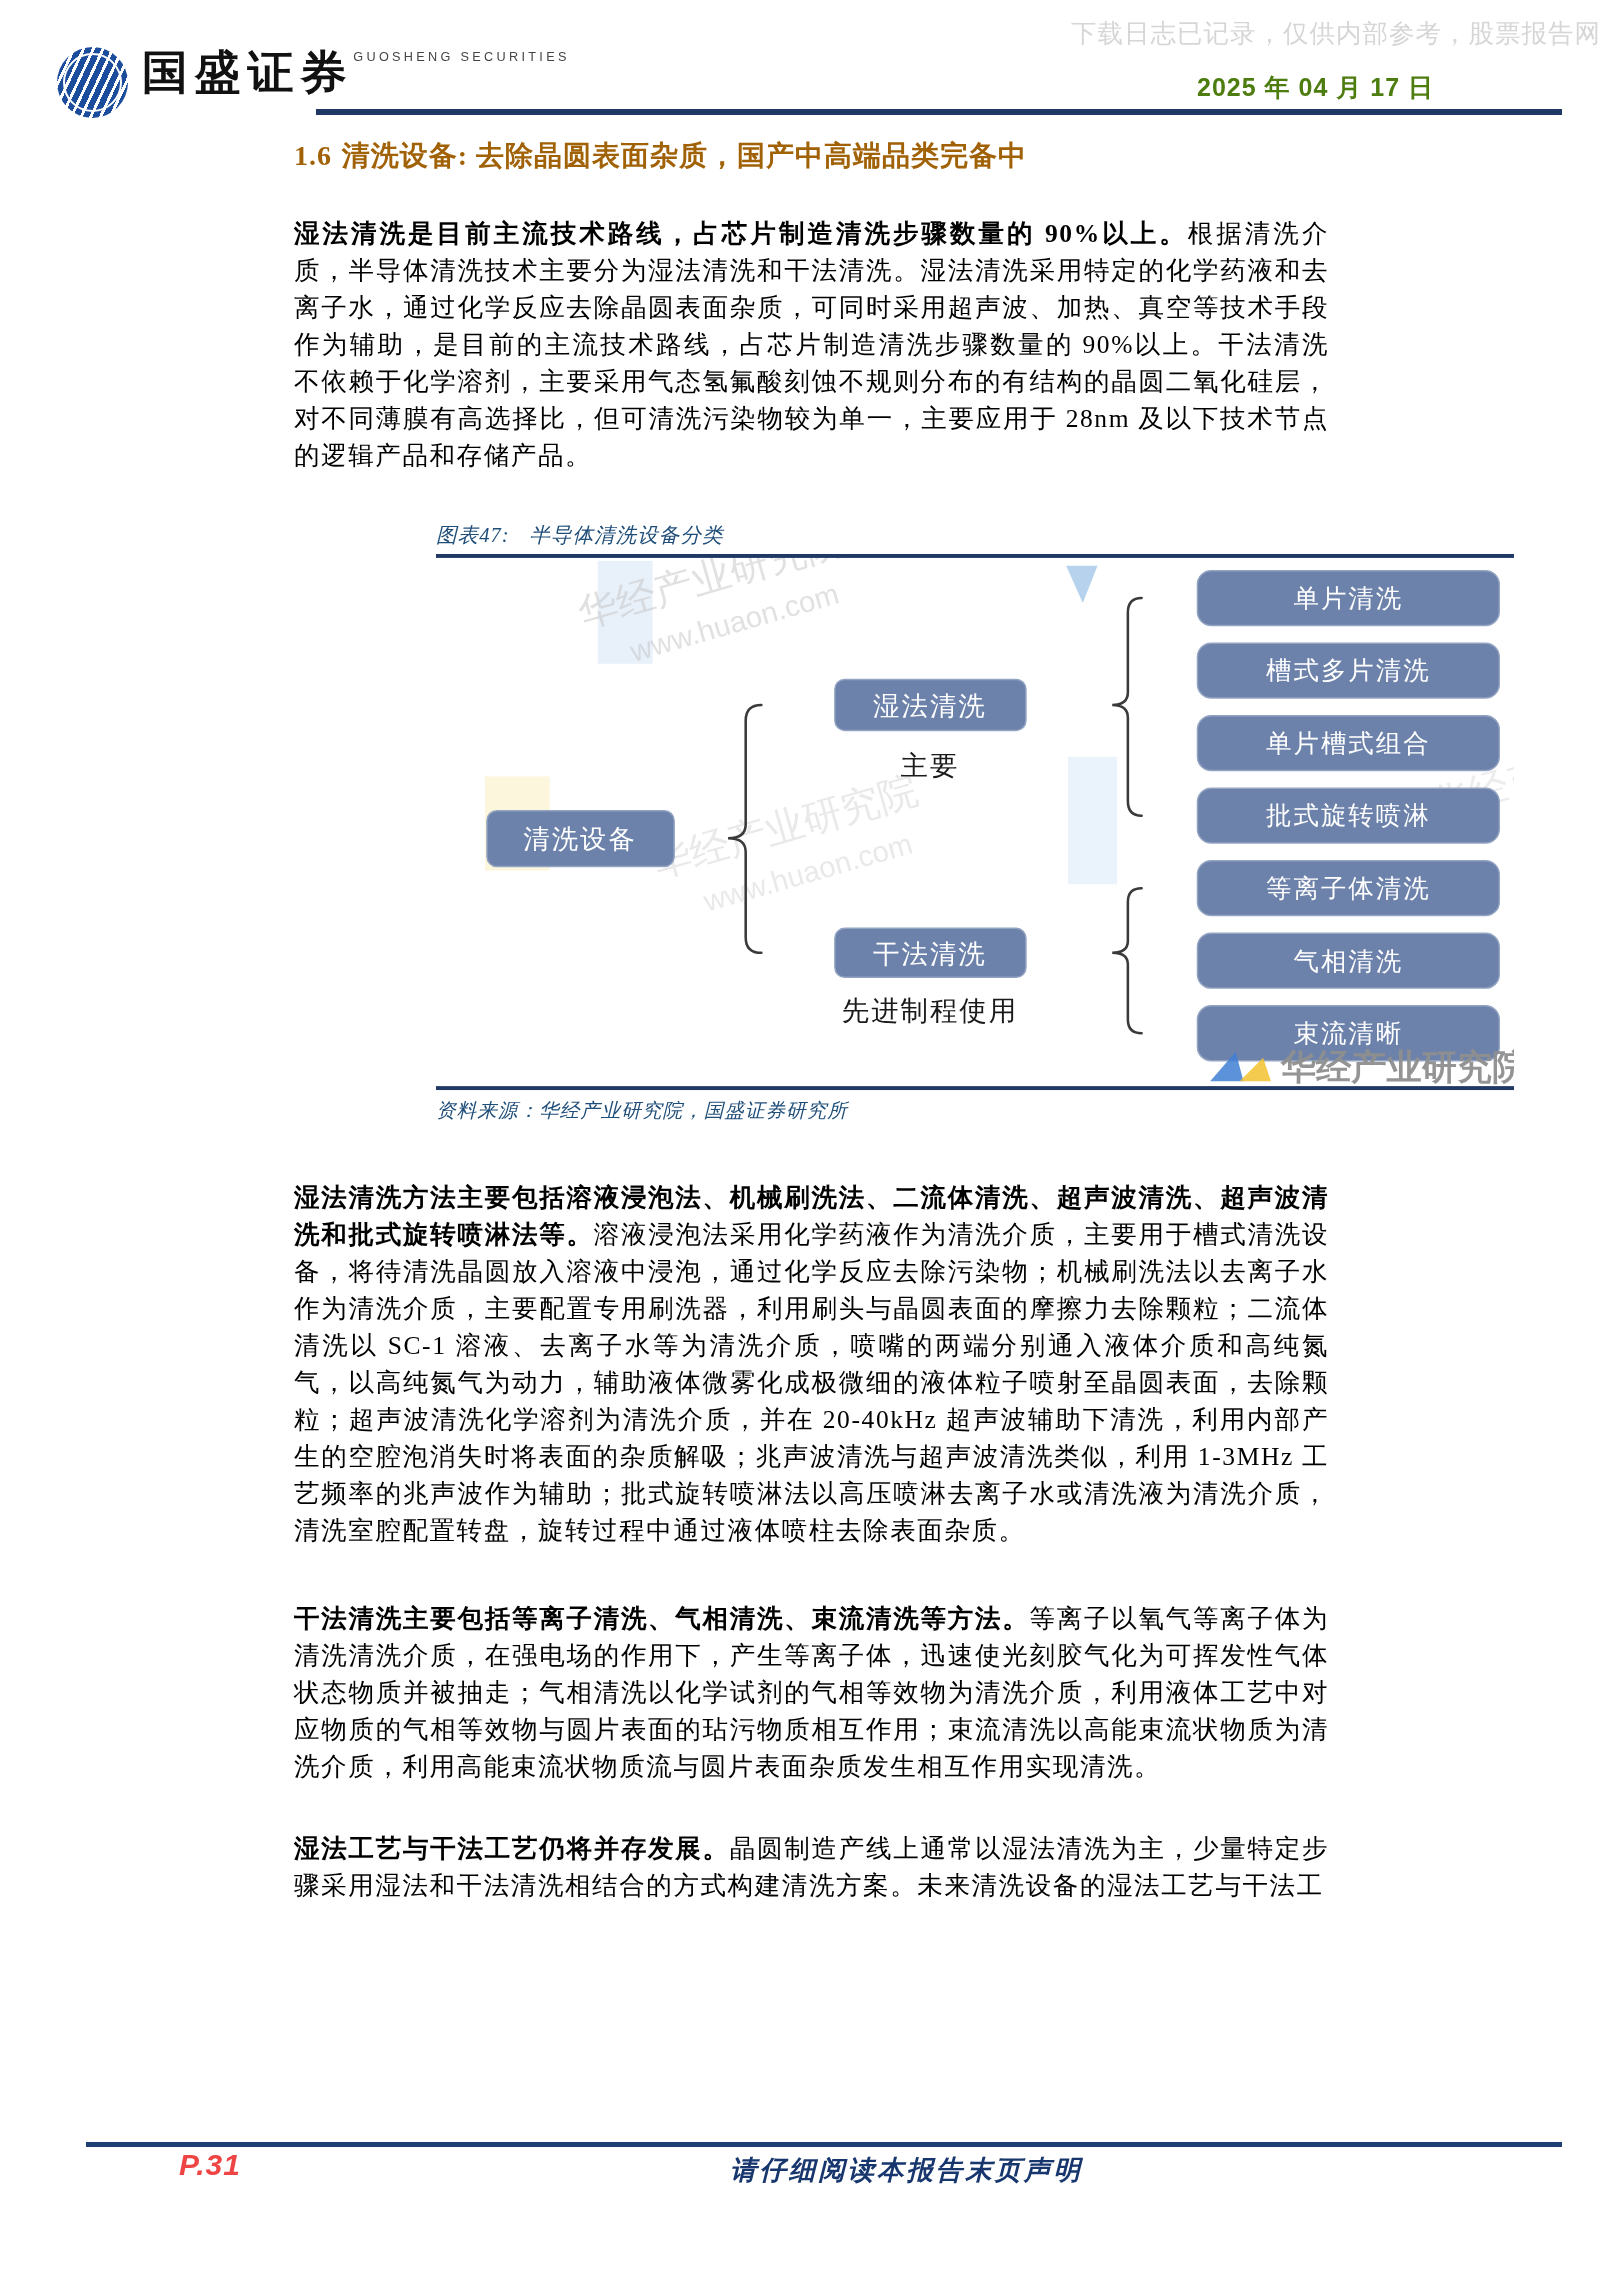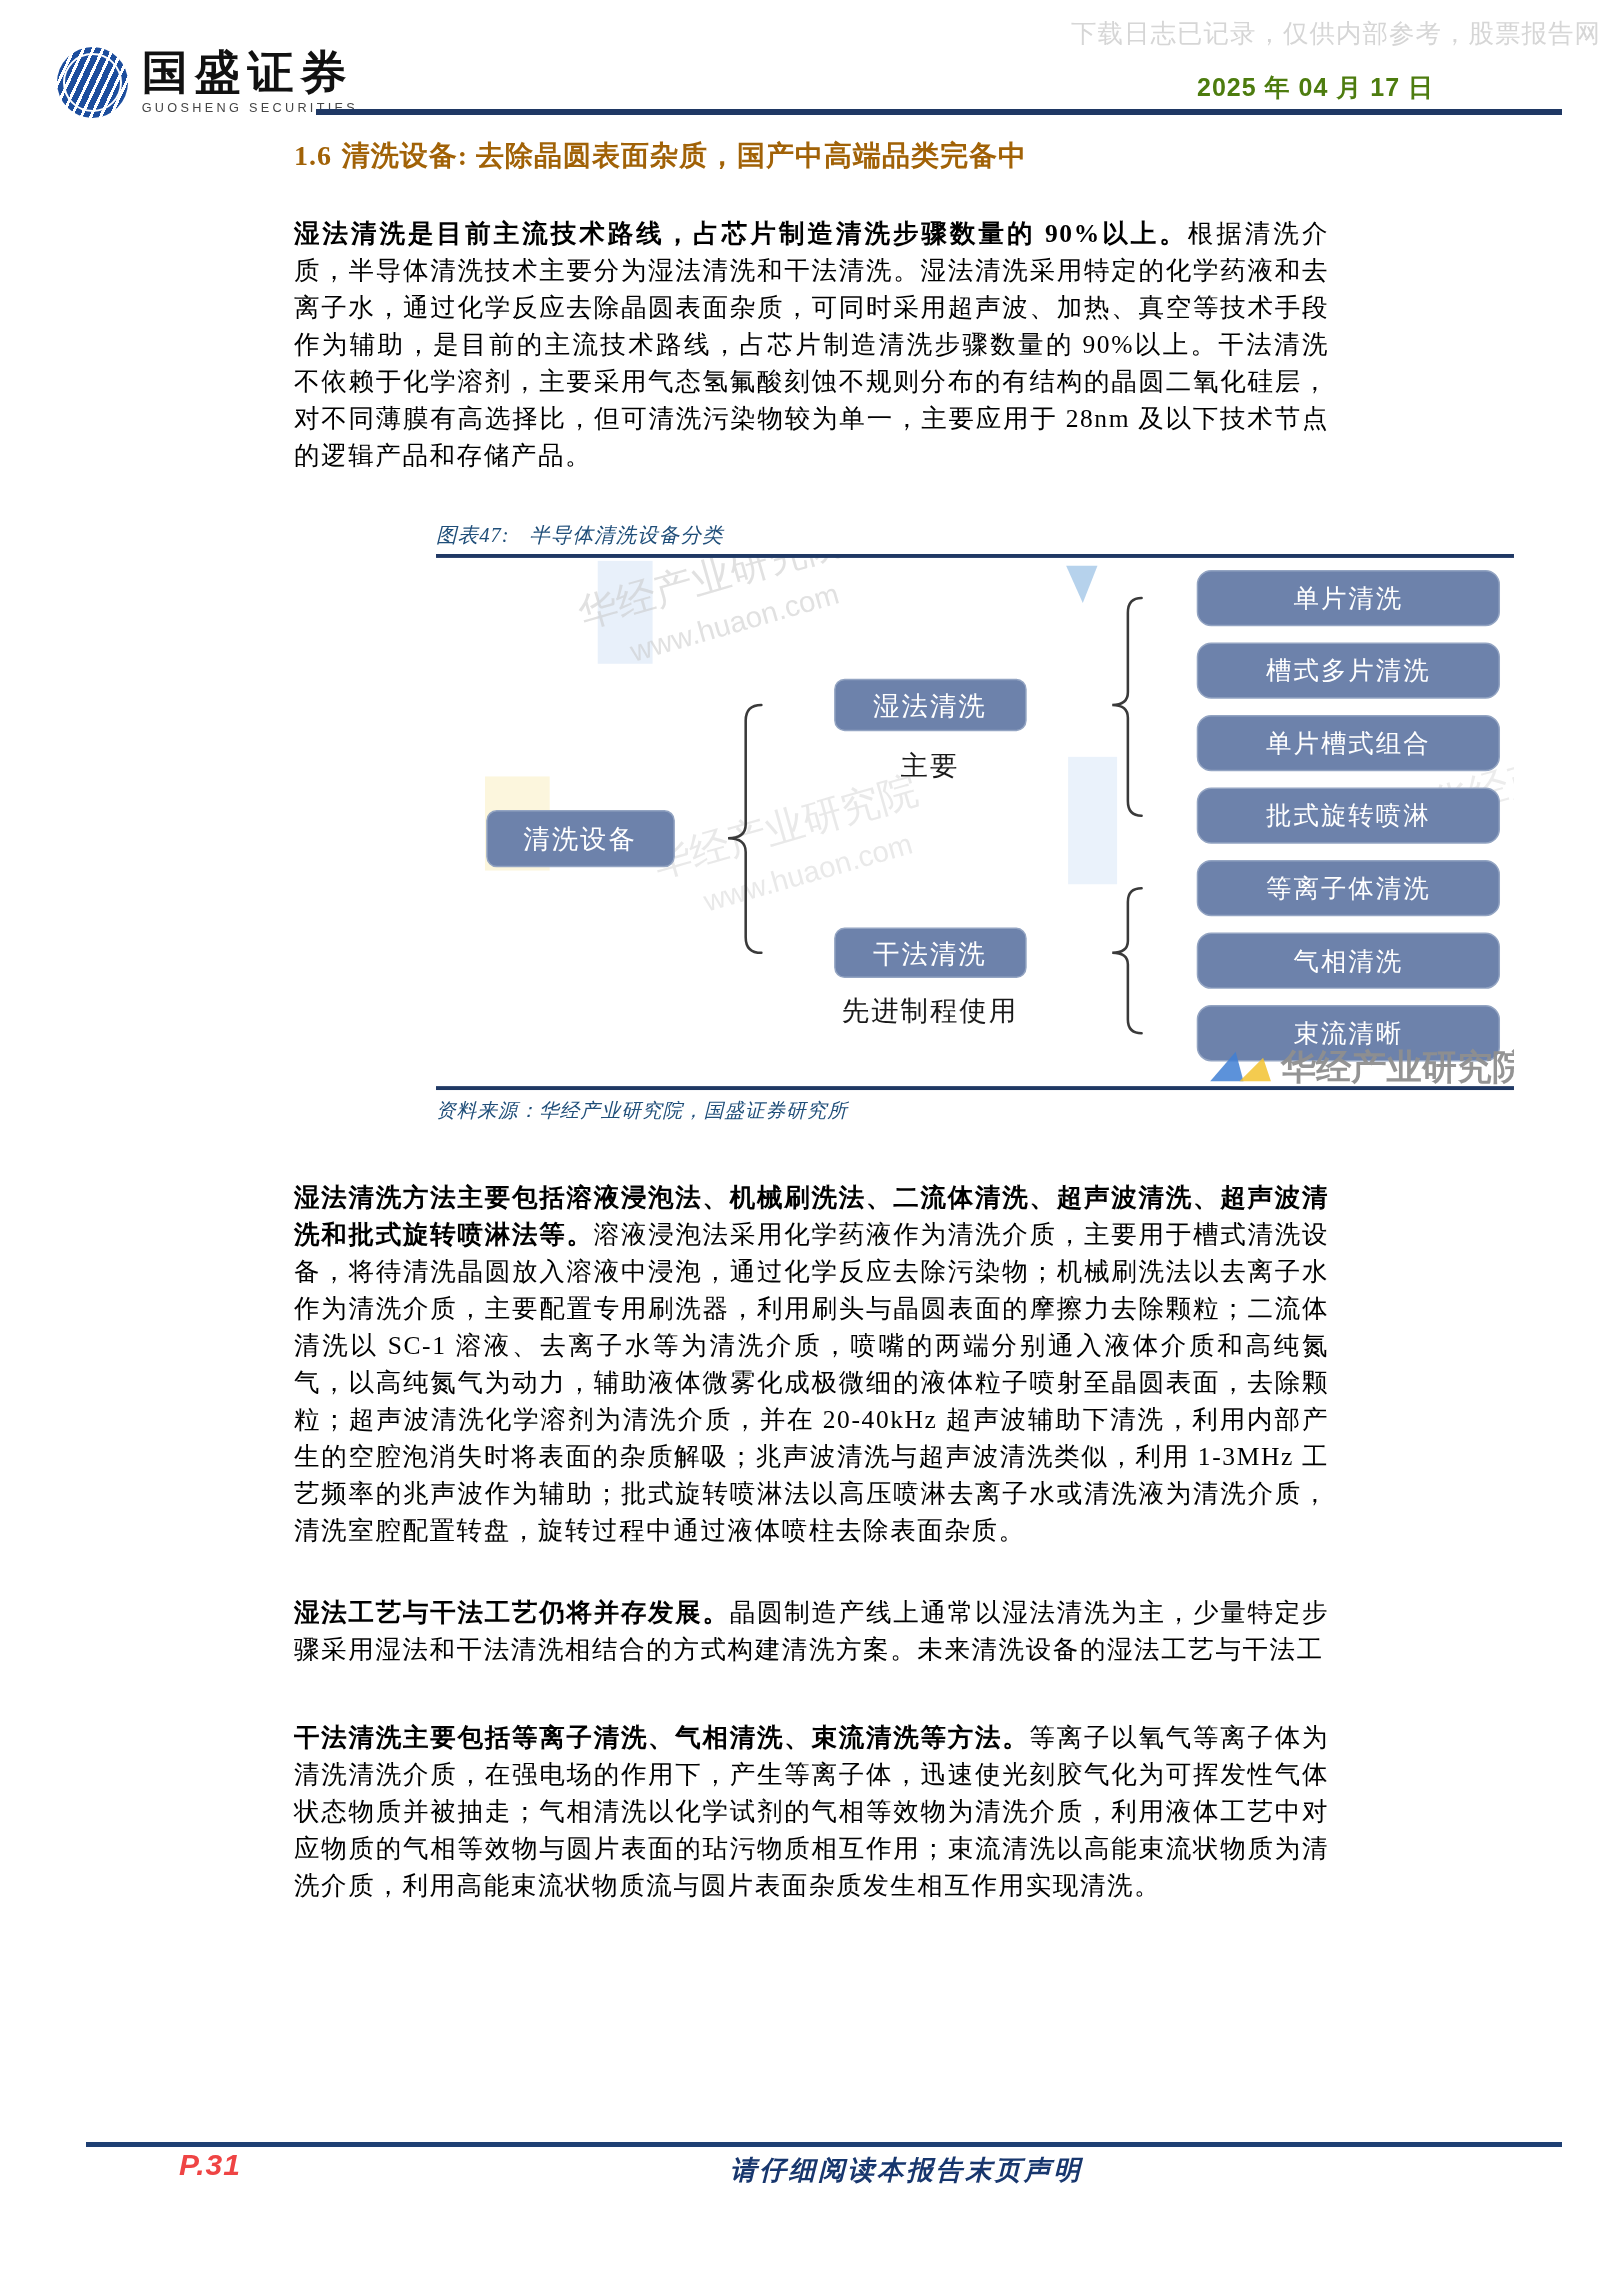--- a/index.html
+++ b/index.html
@@ -5,21 +5,21 @@
   html,body{margin:0;padding:0;background:#ffffff;}
   .page{
     position:relative;width:1621px;height:2293px;background:#fff;overflow:hidden;
     font-family:"Liberation Serif","DejaVu Serif",serif;color:#000;
   }
   
   .logo{position:absolute;left:57px;top:47px;display:flex;align-items:flex-start;gap:13.7px;}
   .logo-mark{position:relative;width:71px;height:71px;border-radius:50%;overflow:hidden;
     background:repeating-linear-gradient(115deg,#1c4d9d 0 5.9px,#ffffff 5.9px 8.8px);}
   .logo-mark::before{content:"";position:absolute;inset:5.9px;border:2.9px solid #fff;border-radius:50%;}
-  .logo-textcol{display:flex;flex-direction:column;}
+  .logo-textcol{display:flex;}
   .brand-name{font-size:46px;font-weight:bold;letter-spacing:6.9px;line-height:51px;color:#111;
     font-family:"Liberation Serif","DejaVu Serif",serif;}
   .brand-sub{font-size:12.7px;letter-spacing:3.3px;color:#444;margin-top:2.9px;
     font-family:"Liberation Sans","DejaVu Sans",sans-serif;}
   .top-watermark{position:absolute;left:1071px;top:15.7px;width:549px;font-size:25.5px;color:#d6d6d6;
     letter-spacing:1px;white-space:nowrap;}
   .report-date{position:absolute;right:187px;top:71px;font-size:25px;font-weight:600;letter-spacing:1px;
     font-family:"Liberation Sans","DejaVu Sans",sans-serif;color:#4d7c0f;}
   .header-rule{position:absolute;left:316px;right:59px;top:109px;height:5.9px;background:#1f3864;}
   
@@ -132,23 +132,23 @@
 
         <rect x="0" y="0" width="1100" height="4" fill="#1f3864"></rect>
         <rect x="0" y="543" width="1100" height="4" fill="#1f3864"></rect>
       </svg>
     </div>
 
     <div class="fig-source">资料来源：华经产业研究院，国盛证券研究所</div>
 
     <p class="para p3"><strong>湿法清洗方法主要包括溶液浸泡法、机械刷洗法、二流体清洗、超声波清洗、超声波清洗和批式旋转喷淋法等。</strong><span>溶液浸泡法采用化学药液作为清洗介质，主要用于槽式清洗设备，将待清洗晶圆放入溶液中浸泡，通过化学反应去除污染物；机械刷洗法以去离子水作为清洗介质，主要配置专用刷洗器，利用刷头与晶圆表面的摩擦力去除颗粒；二流体清洗以 SC-1 溶液、去离子水等为清洗介质，喷嘴的两端分别通入液体介质和高纯氮气，以高纯氮气为动力，辅助液体微雾化成极微细的液体粒子喷射至晶圆表面，去除颗粒；超声波清洗化学溶剂为清洗介质，并在 20-40kHz 超声波辅助下清洗，利用内部产生的空腔泡消失时将表面的杂质解吸；兆声波清洗与超声波清洗类似，利用 1-3MHz 工艺频率的兆声波作为辅助；批式旋转喷淋法以高压喷淋去离子水或清洗液为清洗介质，清洗室腔配置转盘，旋转过程中通过液体喷柱去除表面杂质。</span></p>
 
+    <p class="para p4"><strong>干法清洗主要包括等离子清洗、气相清洗、束流清洗等方法。</strong><span>等离子以氧气等离子体为清洗清洗介质，在强电场的作用下，产生等离子体，迅速使光刻胶气化为可挥发性气体状态物质并被抽走；气相清洗以化学试剂的气相等效物为清洗介质，利用液体工艺中对应物质的气相等效物与圆片表面的玷污物质相互作用；束流清洗以高能束流状物质为清洗介质，利用高能束流状物质流与圆片表面杂质发生相互作用实现清洗。</span></p>
+
     <p class="para p5"><strong>湿法工艺与干法工艺仍将并存发展。</strong><span>晶圆制造产线上通常以湿法清洗为主，少量特定步骤采用湿法和干法清洗相结合的方式构建清洗方案。未来清洗设备的湿法工艺与干法工</span></p>
-
-    <p class="para p4"><strong>干法清洗主要包括等离子清洗、气相清洗、束流清洗等方法。</strong><span>等离子以氧气等离子体为清洗清洗介质，在强电场的作用下，产生等离子体，迅速使光刻胶气化为可挥发性气体状态物质并被抽走；气相清洗以化学试剂的气相等效物为清洗介质，利用液体工艺中对应物质的气相等效物与圆片表面的玷污物质相互作用；束流清洗以高能束流状物质为清洗介质，利用高能束流状物质流与圆片表面杂质发生相互作用实现清洗。</span></p>
 
   </div>
 
   <div class="footer-rule"></div>
   <div class="page-number">P.31</div>
   <div class="footer-disclaimer">请仔细阅读本报告末页声明</div>
 
 </div>
 
 

